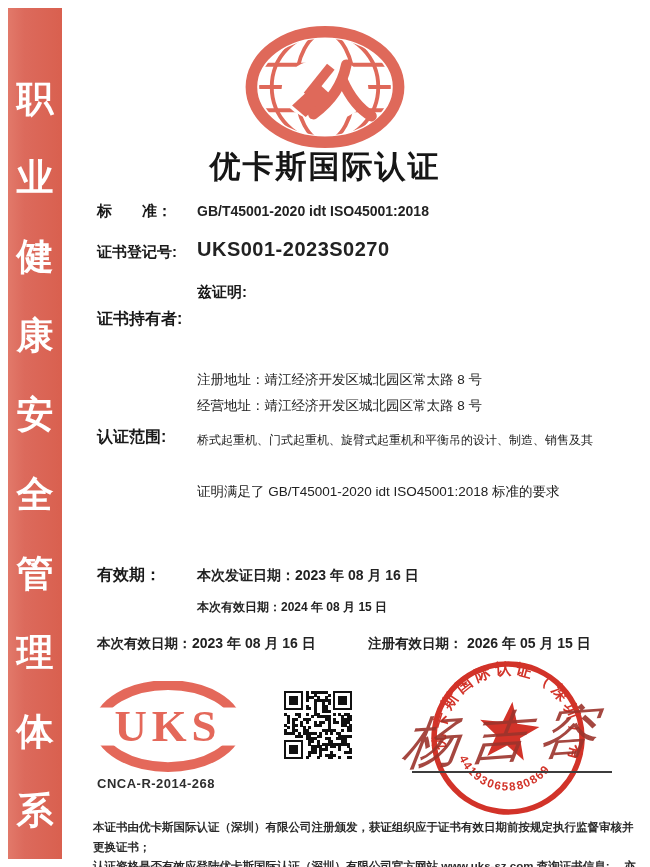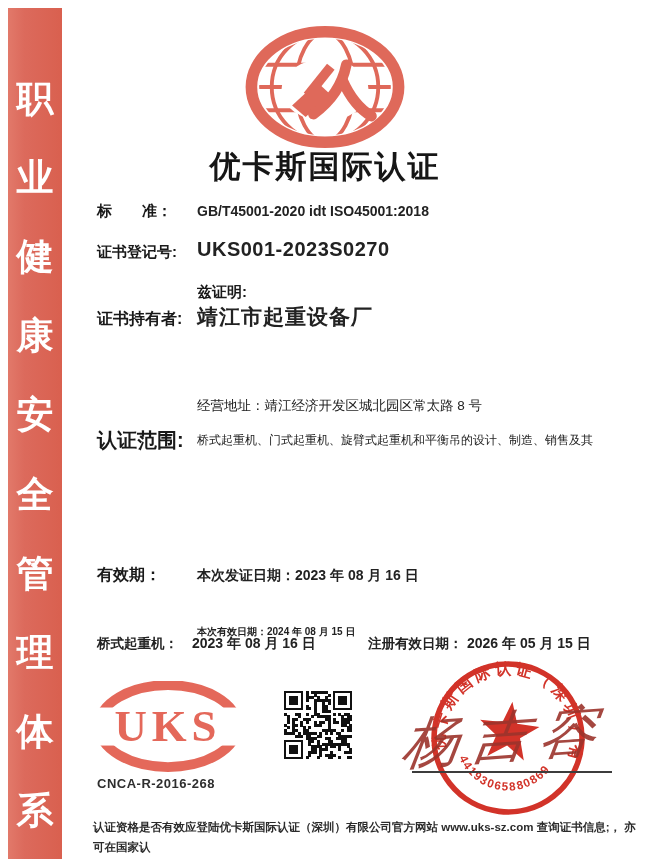--- a/index.html
+++ b/index.html
@@ -80,47 +80,48 @@
   <div class="cert-title">优卡斯国际认证</div>
 
   <div class="lbl" style="left:97px;top:202px;font-size:15px;">标　　准：</div>
   <div class="val b" style="left:197px;top:203px;font-size:14px;">GB/T45001-2020 idt ISO45001:2018</div>
 
   <div class="lbl" style="left:97px;top:243px;font-size:15px;">证书登记号:</div>
   <div class="val b" style="left:197px;top:238px;font-size:20px;letter-spacing:0.5px;">UKS001-2023S0270</div>
 
   <div class="lbl" style="left:197px;top:283px;font-size:15px;">兹证明:</div>
   <div class="lbl" style="left:97px;top:309px;font-size:16px;">证书持有者:</div>
-  <div class="val b" style="left:197px;top:303px;font-size:21px;letter-spacing:1px;">靖江市起重设备厂</div>
-
+
+  <div class="val" style="left:197px;top:371px;font-size:13.5px;">注册地址：靖江经济开发区城北园区常太路 8 号</div>
   <div class="val" style="left:197px;top:397px;font-size:13.5px;">经营地址：靖江经济开发区城北园区常太路 8 号</div>
 
-  <div class="lbl" style="left:97px;top:427px;font-size:20px;">认证范围:</div>
+  <div class="lbl" style="left:97px;top:427px;font-size:16px;">认证范围:</div>
   <div class="val lines" style="left:197px;top:429px;font-size:12px;line-height:22px;">
     <div>桥式起重机、门式起重机、旋臂式起重机和平衡吊的设计、制造、销售及其</div>
   </div>
 
   <div class="val lines" style="left:197px;top:481px;font-size:13.5px;line-height:22px;">
+    <div>证明满足了 GB/T45001-2020 idt ISO45001:2018 标准的要求</div>
   </div>
 
   <div class="lbl" style="left:97px;top:565px;font-size:16px;">有效期：</div>
   <div class="val sb" style="left:197px;top:567px;font-size:14px;">本次发证日期：2023 年 08 月 16 日</div>
-  <div class="val sb" style="left:197px;top:625px;font-size:10px;">本次有效日期：2024 年 08 月 15 日</div>
-
-  <div class="val sb" style="left:97px;top:635px;font-size:13.5px;">桥式起重机：</div>
+  <div class="val sb" style="left:197px;top:599px;font-size:12px;">本次有效日期：2024 年 08 月 15 日</div>
+
+  <div class="val sb" style="left:97px;top:635px;font-size:13.5px;">本次有效日期：</div>
   <div class="val sb" style="left:192px;top:635px;font-size:14px;">2023 年 08 月 16 日</div>
   <div class="val sb" style="left:368px;top:635px;font-size:13.5px;">注册有效日期：</div>
   <div class="val sb" style="left:467px;top:635px;font-size:14px;">2026 年 05 月 15 日</div>
 
   <svg class="uks-logo" width="156" height="94" viewBox="0 0 160 96">
     <ellipse cx="80" cy="46" rx="71" ry="42" fill="none" stroke="#e4685a" stroke-width="10"></ellipse>
     <rect x="2" y="27" width="156" height="39" fill="#ffffff"></rect>
     <text x="80" y="61" text-anchor="middle" font-family="Liberation Serif, DejaVu Serif, serif" font-weight="bold" font-size="46" letter-spacing="5" fill="#e4685a">UKS</text>
   </svg>
-  <div class="cnca-code">CNCA-R-2016-268</div>
+  <div class="cnca-code">CNCA-R-2014-268</div>
 
   <div class="qr" style="position:absolute;">
       <div style="position:absolute;left:21.76px;top:0px;width:3.02px;height:3.02px;background:#111"></div>
       <div style="position:absolute;left:27.200000000000003px;top:0px;width:3.02px;height:3.02px;background:#111"></div>
       <div style="position:absolute;left:29.92px;top:0px;width:3.02px;height:3.02px;background:#111"></div>
       <div style="position:absolute;left:32.64px;top:0px;width:3.02px;height:3.02px;background:#111"></div>
       <div style="position:absolute;left:35.36px;top:0px;width:3.02px;height:3.02px;background:#111"></div>
       <div style="position:absolute;left:38.080000000000005px;top:0px;width:3.02px;height:3.02px;background:#111"></div>
       <div style="position:absolute;left:40.800000000000004px;top:0px;width:3.02px;height:3.02px;background:#111"></div>
       <div style="position:absolute;left:21.76px;top:2.72px;width:3.02px;height:3.02px;background:#111"></div>
@@ -345,17 +346,18 @@
     </text>
     <text font-size="11.5" font-weight="bold" fill="#cf2419" letter-spacing="1.5" text-anchor="middle">
       <textPath href="#sealBottomArc" startOffset="50%">44193065880869</textPath>
     </text>
   </svg>
 
   <div class="signature">杨吉容</div>
   <div class="sig-line"></div>
 
   <div class="fine-print">
+    <div>本证书由优卡斯国际认证（深圳）有限公司注册颁发，获证组织应于证书有效日期前按规定执行监督审核并更换证书；</div>
     <div>认证资格是否有效应登陆优卡斯国际认证（深圳）有限公司官方网站 www.uks-sz.com 查询证书信息;， 亦可在国家认</div>
 
   </div>
 
 </div>
 
 </body></html>

